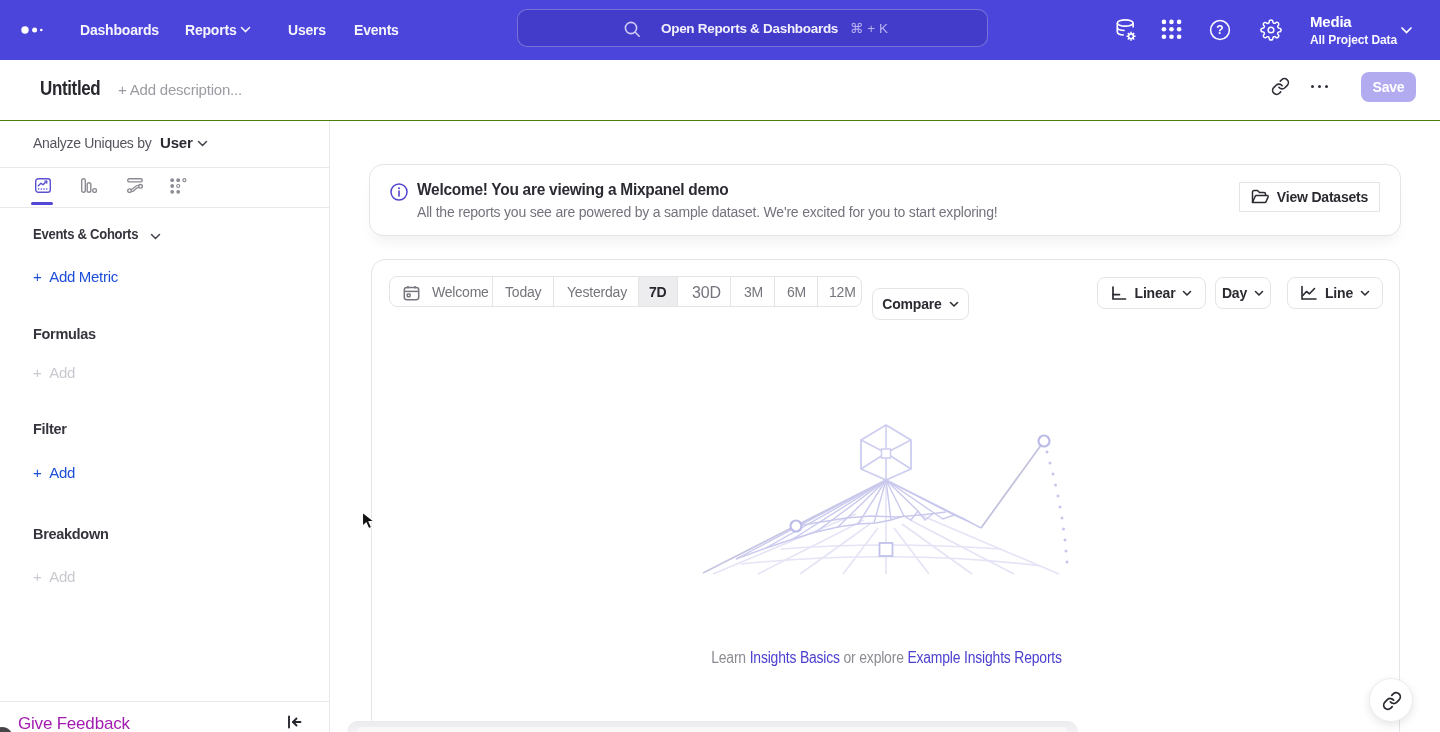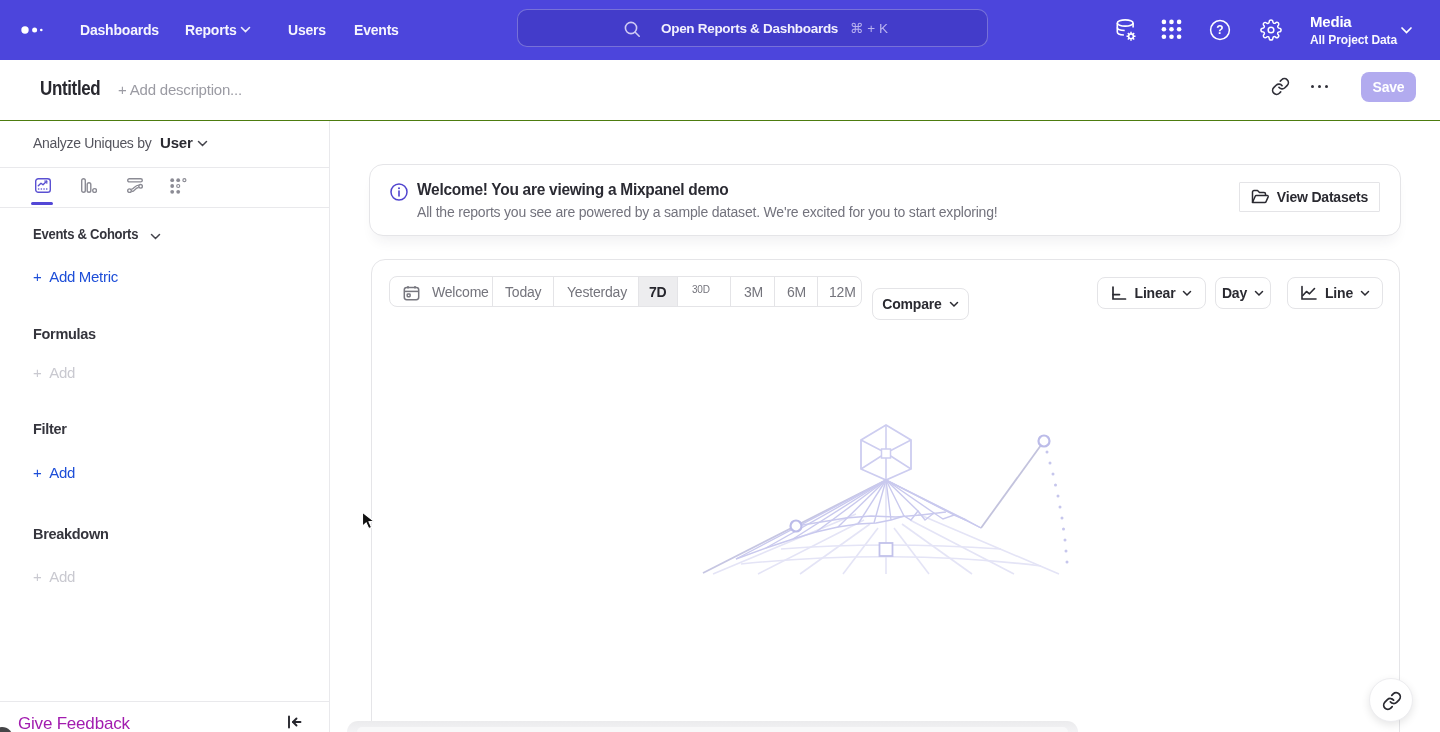--- a/index.html
+++ b/index.html
@@ -196,21 +196,21 @@
       <svg class="abs" style="left:13px;top:7.5px" width="17" height="16" viewBox="0 0 17 16" fill="none" stroke="#77777f" stroke-width="1.5">
         <rect x="1.3" y="2.4" width="14.4" height="12.3" rx="2.4"></rect>
         <path d="M1.3 6.4 H15.7"></path>
         <rect x="4.2" y="8.9" width="2.9" height="2.9" rx="0.7"></rect>
         <path d="M5 1 v2.6 M12 1 v2.6"></path>
       </svg>
       <span class="abs" style="left:42px;top:7px;font-size:14px;color:#74747c;letter-spacing:-0.2px">Welcome</span>
       <span class="abs" style="left:115px;top:7px;font-size:14px;color:#74747c;letter-spacing:-0.2px">Today</span>
       <span class="abs" style="left:177px;top:7px;font-size:14px;color:#74747c;letter-spacing:-0.2px">Yesterday</span>
       <span class="abs" style="left:259px;top:7px;font-size:14px;font-weight:700;color:#26262d;letter-spacing:-0.2px">7D</span>
-      <span class="abs" style="left:302px;top:7px;font-size:10px;color:#74747c;letter-spacing:-0.2px">30D</span>
+      <span class="abs" style="left:302px;top:7px;font-size:16px;color:#74747c;letter-spacing:-0.2px">30D</span>
       <span class="abs" style="left:354px;top:7px;font-size:14px;color:#74747c;letter-spacing:-0.2px">3M</span>
       <span class="abs" style="left:397px;top:7px;font-size:14px;color:#74747c;letter-spacing:-0.2px">6M</span>
       <span class="abs" style="left:439px;top:7px;font-size:14px;color:#74747c;letter-spacing:-0.2px">12M</span>
     </div>
 
     <div class="btn" style="left:500px;top:28px;width:97px;height:32px">
       Compare
       <svg style="margin-left:7px" width="10" height="7" viewBox="0 0 10 7">
           <path d="M1.5 1.5 L5 5 L8.5 1.5" stroke="#2a2a31" stroke-width="1.5" fill="none" stroke-linecap="round"></path>
         </svg>
@@ -302,20 +302,21 @@
         <circle cx="366" cy="102" r="1.5"></circle>
           <circle cx="367.5" cy="113" r="1.5"></circle>
           <circle cx="369" cy="124" r="1.5"></circle>
         <circle cx="370" cy="135" r="1.5"></circle>
           <circle cx="371" cy="146" r="1.5"></circle>
       </g>
 
       <rect x="183.5" y="127" width="13" height="13" stroke="#c2c2ea" stroke-width="1.8" fill="#fff"></rect>
     </svg>
 
+    <div class="abs" style="left:0;top:389px;width:1029px;text-align:center;font-size:16px;color:#8b8b93;letter-spacing:-0.2px"><span style="display:inline-block;transform:scaleX(0.87);white-space:nowrap">Learn <span style="color:#4c40cf">Insights Basics</span> or explore <span style="color:#4c40cf">Example Insights Reports</span></span></div>
   </div>
 
   <div class="abs" style="left:16px;top:600px;width:731px;height:11px;background:linear-gradient(180deg,#ebebed,#f3f3f5);border-radius:24px 24px 0 0"></div>
   <div class="abs" style="left:26px;top:606px;width:711px;height:5px;background:#f8f8f9;border-radius:18px 18px 0 0"></div>
 
   <div class="abs" style="left:1038px;top:557px;width:44px;height:44px;border-radius:50%;background:#fff;border:1px solid #ededf0;box-shadow:0 3px 8px rgba(0,0,0,0.10)">
     <svg class="abs" style="left:12px;top:12px" width="20" height="20" viewBox="0 0 24 24" fill="none" stroke="#2a2a31" stroke-width="2.1" stroke-linecap="round">
       <path d="M10 13a5 5 0 0 0 7.54.54l3-3a5 5 0 0 0-7.07-7.07l-1.72 1.71"></path>
       <path d="M14 11a5 5 0 0 0-7.54-.54l-3 3a5 5 0 0 0 7.07 7.07l1.71-1.71"></path>
     </svg>

